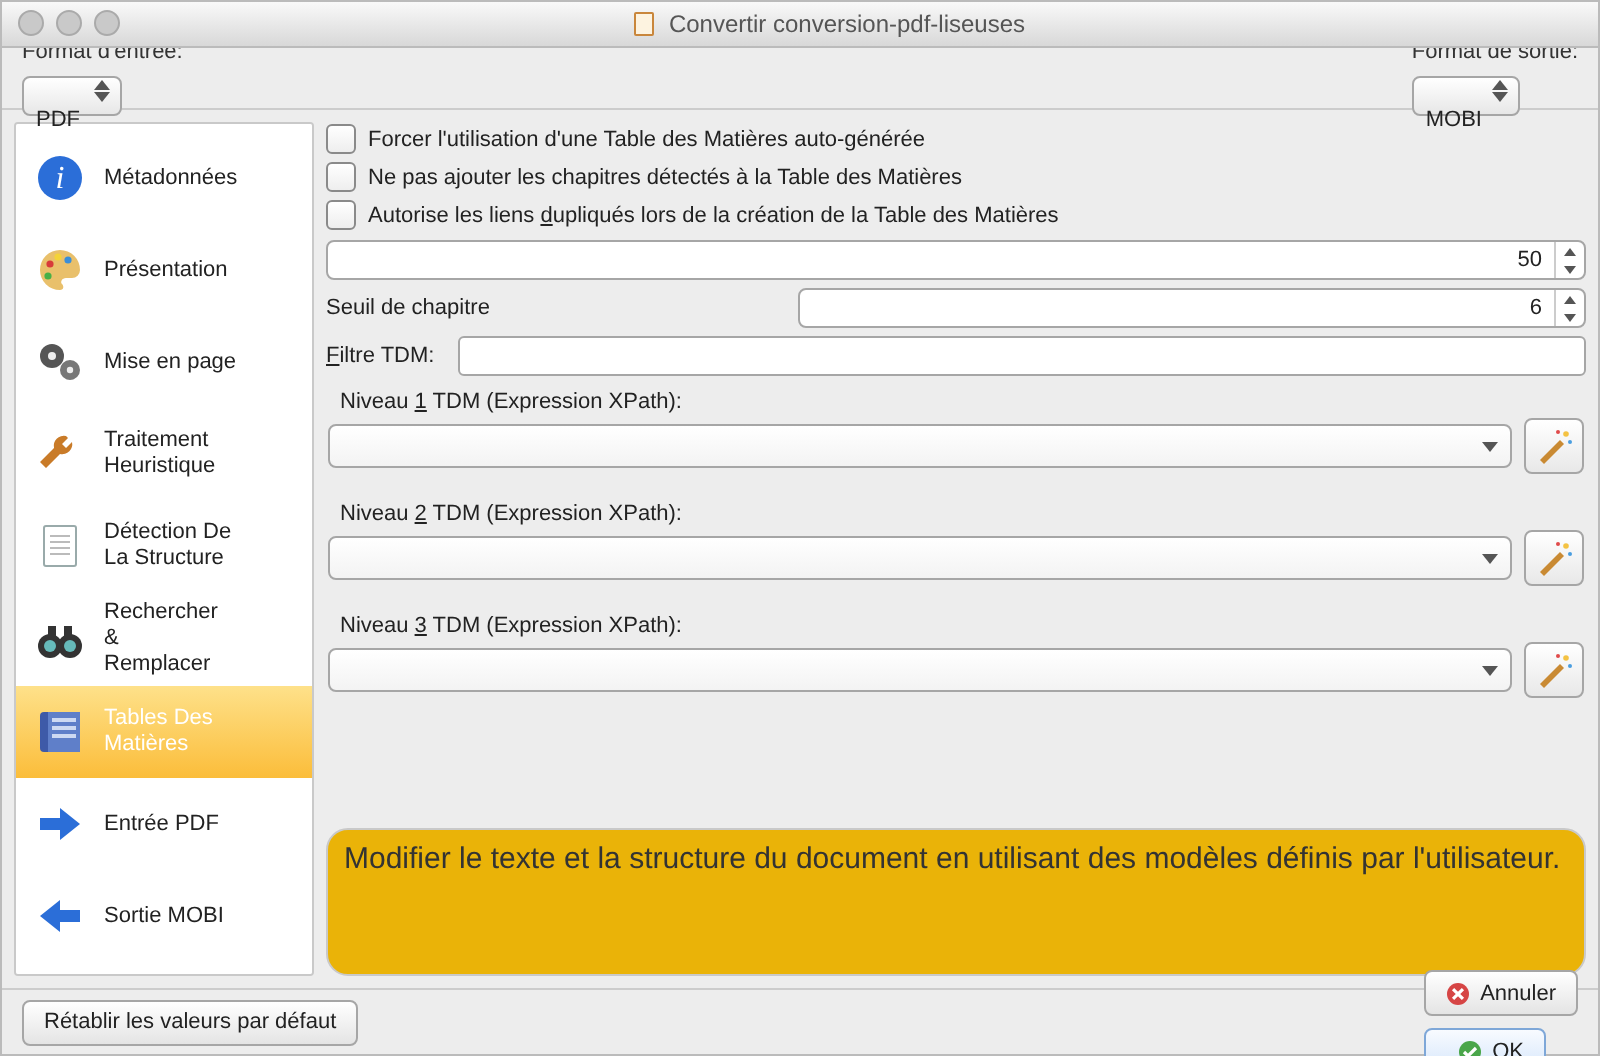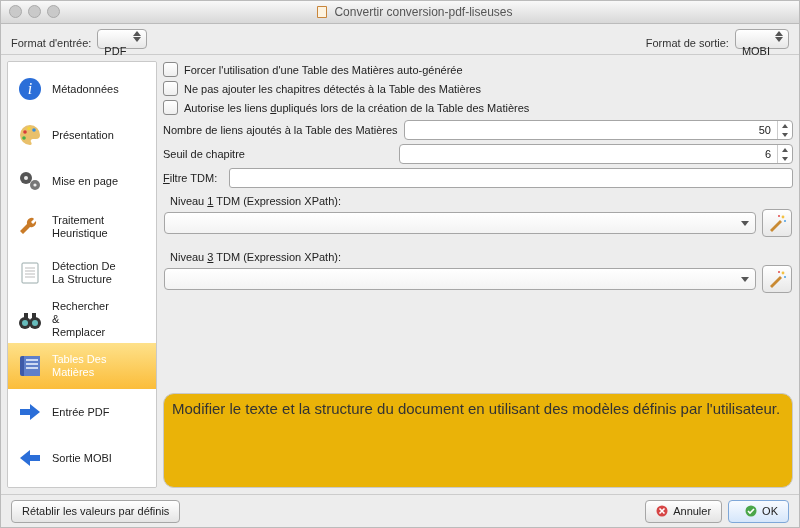--- a/index.html
+++ b/index.html
@@ -3,21 +3,21 @@
 <meta charset="utf-8">
 <style>
   html, body { margin:0; padding:0; font-family: "Lucida Grande","Helvetica Neue",Arial,sans-serif; font-size:11px; color:#222; background:#ededed; }
   .window { width:800px; height:528px; background:#ededed; display:flex; flex-direction:column; box-sizing:border-box; border:1px solid #bbb; }
   .titlebar { height:22px; background:linear-gradient(#f9f9f9,#d8d8d8); border-bottom:1px solid #bbb; position:relative; display:flex; align-items:center; justify-content:center;padding-left:29px; }
   .traffic { position:absolute; left:8px; top:4px; display:flex; gap:6px; }
   .tl { width:11px; height:11px; border-radius:50%; background:#c9c9c9; border:1px solid #aaa; }
   .titlebar .title { font-size:12px; color:#555; display:flex; align-items:center; gap:6px; }
   .titlebar .ticon { width:12px; height:12px; display:inline-block; }
   .toolbar { height:30px; background:#ededed; border-bottom:1px solid #ccc; display:flex; align-items:center; padding:0 10px; justify-content:space-between; }
-  .group { display:flex; align-items:flex-end; gap:6px; }
+  .group { display:flex; align-items:flex-start; gap:6px;flex-direction:column; }
   .label { color:#333; }
   .select { height:20px; border:1px solid #a6a6a6; border-radius:4px; background:linear-gradient(#fff,#e7e7e7); padding:12px 18px 0 6px; font-size:11px; position:relative; min-width:50px; line-height:18px; box-sizing:border-box; }
   .select::after { content:""; position:absolute; right:5px; top:7px; border-left:4px solid transparent; border-right:4px solid transparent; border-top:5px solid #555; }
   .select::before { content:""; position:absolute; right:5px; top:1px; border-left:4px solid transparent; border-right:4px solid transparent; border-bottom:5px solid #555; }
   .body { flex:1; display:flex; overflow:hidden; }
   .sidebar { width:150px; background:#fff; border:1px solid #c9c9c9; margin:6px; border-radius:2px; overflow-y:auto; padding:4px 0; box-sizing:border-box; }
   .side-item { display:flex; align-items:center; gap:8px; padding:4px 8px; min-height:38px; cursor:default; }
   .side-item.selected { background:linear-gradient(#fee18a,#fbbd3a); color:#7a5a00; }
   .side-item .icon { width:28px; height:28px; flex-shrink:0; display:flex; align-items:center; justify-content:center; }
   .side-item .txt { font-size:11px; line-height:13px; }
@@ -206,21 +206,20 @@
       <div class="row">
         <div class="ck"></div>
         <span>Ne pas ajouter les chapitres détectés à la Table des Matières</span>
       </div>
       <div class="row">
         <div class="ck"></div>
         <span>Autorise les liens <span style="text-decoration:underline">d</span>upliqués lors de la création de la Table des Matières</span>
       </div>
 
       <div class="field-row">
-        <span class="field-label">Nombre de liens ajoutés à la Table des Matières</span>
         <div class="spin">
           <span class="val">50</span>
           <div class="steppers">
               <div>
                 <span class="arrow-up"></span>
               </div>
               <div>
                 <span class="arrow-down"></span>
               </div>
             </div>
@@ -257,20 +256,36 @@
                   <path d="M3 17l10-10 2 2L5 19z" fill="#c98a33"></path>
                   <circle cx="16" cy="4" r="1.4" fill="#f4c242"></circle>
                   <circle cx="12" cy="3" r="1" fill="#e04a4a"></circle>
                   <circle cx="18" cy="8" r="1" fill="#4a9ee0"></circle>
                 </svg>
               </span>
           </div>
         </div>
       </div>
 
+      <div class="group-box">
+        <div class="glab">Niveau <span style="text-decoration:underline">2</span> TDM (Expression XPath):</div>
+        <div class="xp-row">
+          <div class="combo"></div>
+          <div class="wandbtn">
+            <span>
+                <svg width="20" height="20" viewBox="0 0 20 20">
+                  <path d="M3 17l10-10 2 2L5 19z" fill="#c98a33"></path>
+                  <circle cx="16" cy="4" r="1.4" fill="#f4c242"></circle>
+                  <circle cx="12" cy="3" r="1" fill="#e04a4a"></circle>
+                  <circle cx="18" cy="8" r="1" fill="#4a9ee0"></circle>
+                </svg>
+              </span>
+          </div>
+        </div>
+      </div>
 
       <div class="group-box">
         <div class="glab">Niveau <span style="text-decoration:underline">3</span> TDM (Expression XPath):</div>
         <div class="xp-row">
           <div class="combo"></div>
           <div class="wandbtn">
             <span>
                 <svg width="20" height="20" viewBox="0 0 20 20">
                   <path d="M3 17l10-10 2 2L5 19z" fill="#c98a33"></path>
                   <circle cx="16" cy="4" r="1.4" fill="#f4c242"></circle>
@@ -283,21 +298,21 @@
       </div>
 
       <div class="spacer-flex"></div>
 
       <div class="helpbox">Modifier le texte et la structure du document en utilisant des modèles définis par l'utilisateur.</div>
     </div>
   </div>
 
   <div class="footer">
     <div class="btn">
-        <span>Rétablir les valeurs par définis</span>
+        <span>Rétablir les valeurs par défaut</span>
       </div>
     <div class="group">
       <div class="btn">
         <span>
             <svg width="12" height="12" viewBox="0 0 12 12">
               <circle cx="6" cy="6" r="5.5" fill="#d64545"></circle>
               <rect x="2.5" y="5.2" width="7" height="1.6" fill="#fff" transform="rotate(45 6 6)"></rect>
               <rect x="2.5" y="5.2" width="7" height="1.6" fill="#fff" transform="rotate(-45 6 6)"></rect>
             </svg>
           </span>

